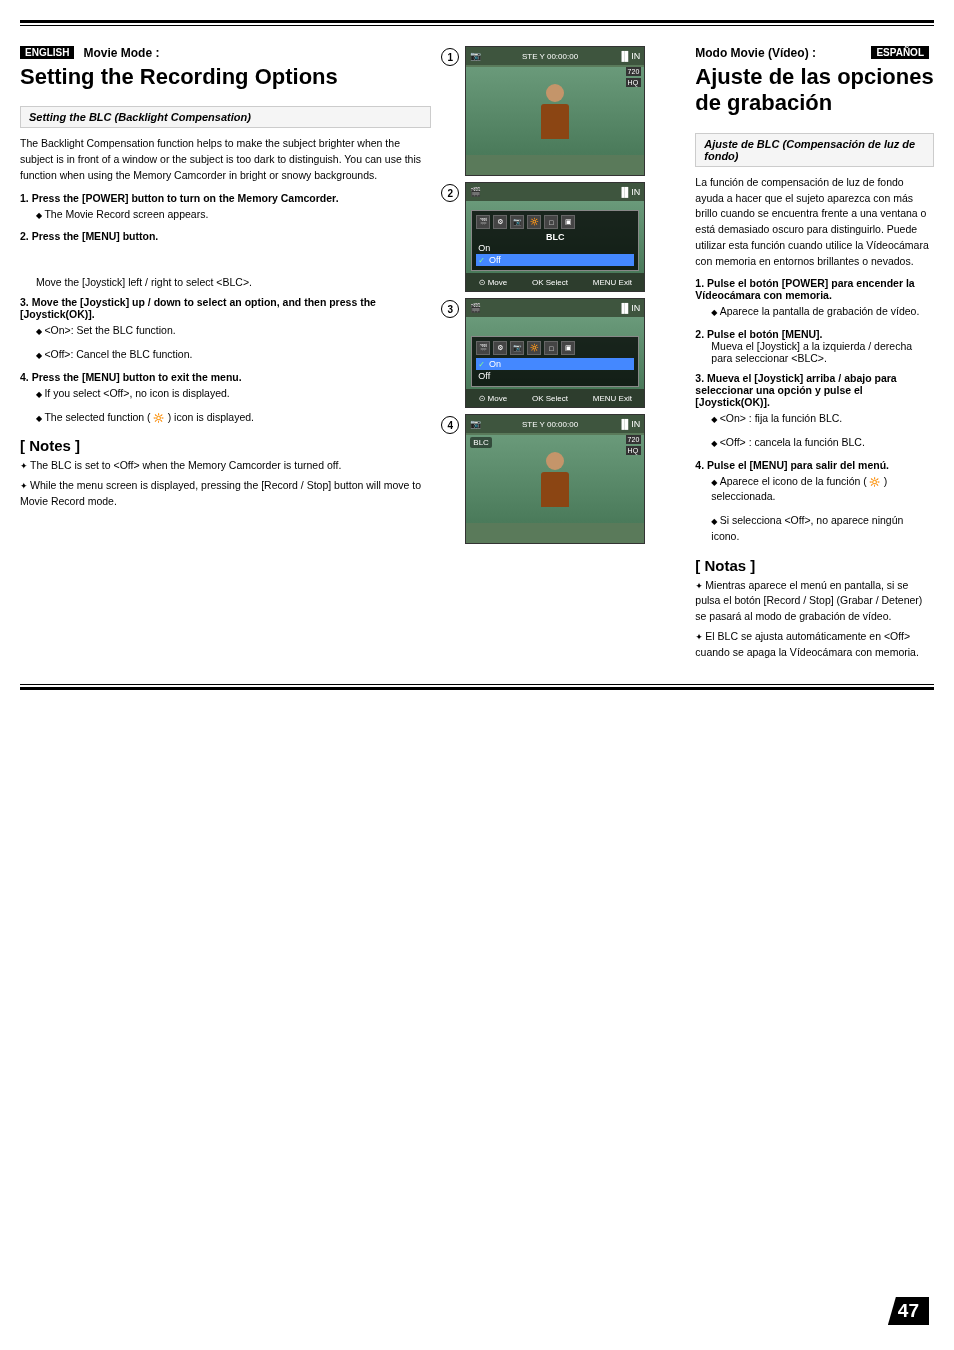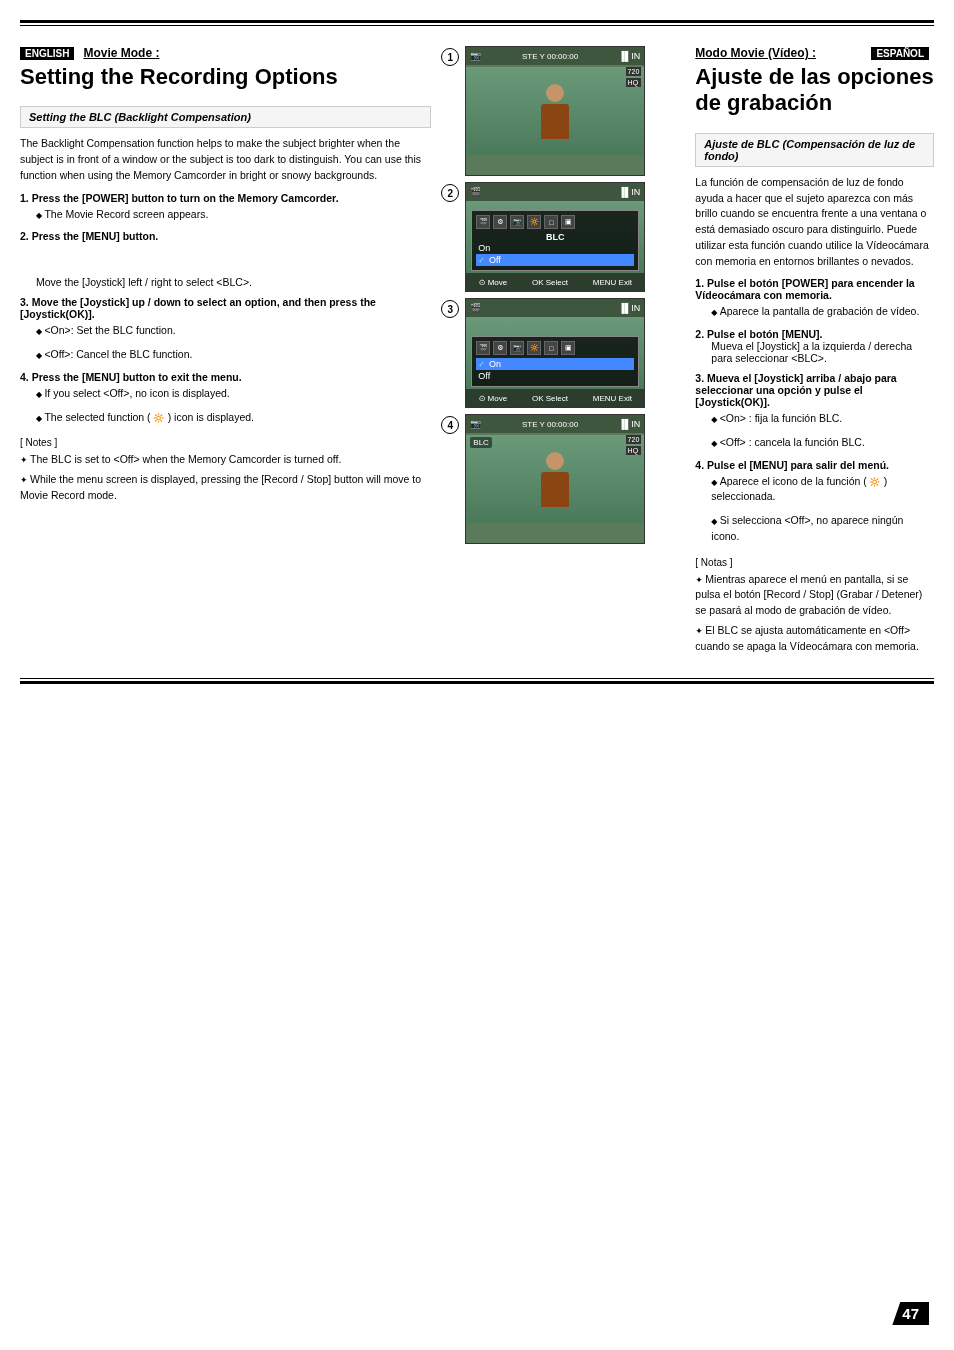--- a/index.html
+++ b/index.html
@@ -105,22 +105,22 @@
     .bullet-list li {
       font-size: 10.5px;
       line-height: 1.5;
     }
 
     
     .notes-box {
       margin-top: 12px;
     }
     .notes-title {
-      font-weight: normal;
-      font-size: 10px;
+      font-weight: bold;
+      font-size: 15px;
       margin-bottom: 4px;
     }
     .notes-list {
       list-style: none;
       padding: 0;
     }
     .notes-list li::before {
       content: "✦ ";
       font-size: 9px;
     }
@@ -281,37 +281,36 @@
       margin-top: 2px;
     }
 
     
     .page-number-box {
       position: absolute;
       bottom: 25px;
       right: 25px;
       background: #000;
       color: #fff;
-      font-size: 15px;
+      font-size: 19px;
       font-weight: bold;
       padding: 3px 10px;
       clip-path: polygon(8px 0%, 100% 0%, 100% 100%, 0% 100%);
     }
 
     .header-line-group {
       margin-bottom: 16px;
     }
 
     .title-row {
       display: flex;
-      align-items: flex-end;
+      align-items: flex-start;
       flex-wrap: wrap;
       gap: 4px;
       margin-bottom: 4px;
-      text-decoration: underline;
     }
 
     .center-column {
       width: 220px;
       flex-shrink: 0;
       display: flex;
       flex-direction: column;
       gap: 6px;
     }
 

